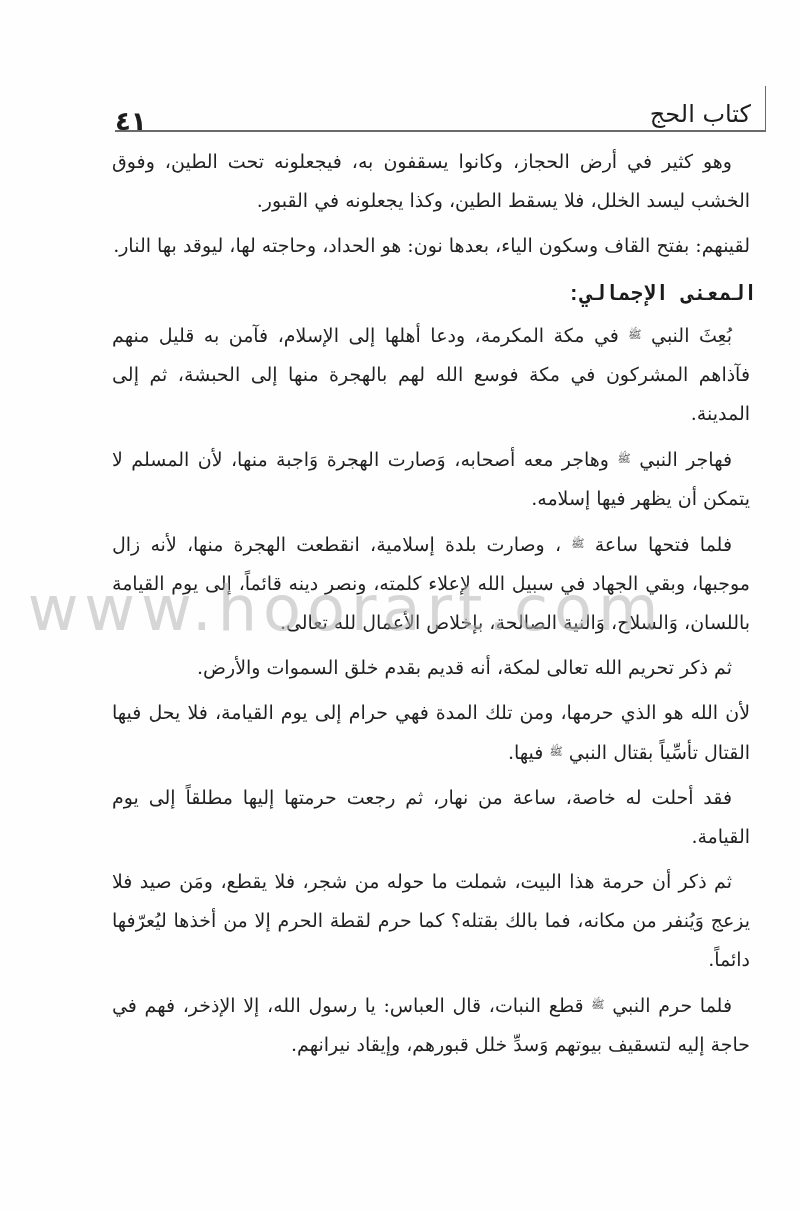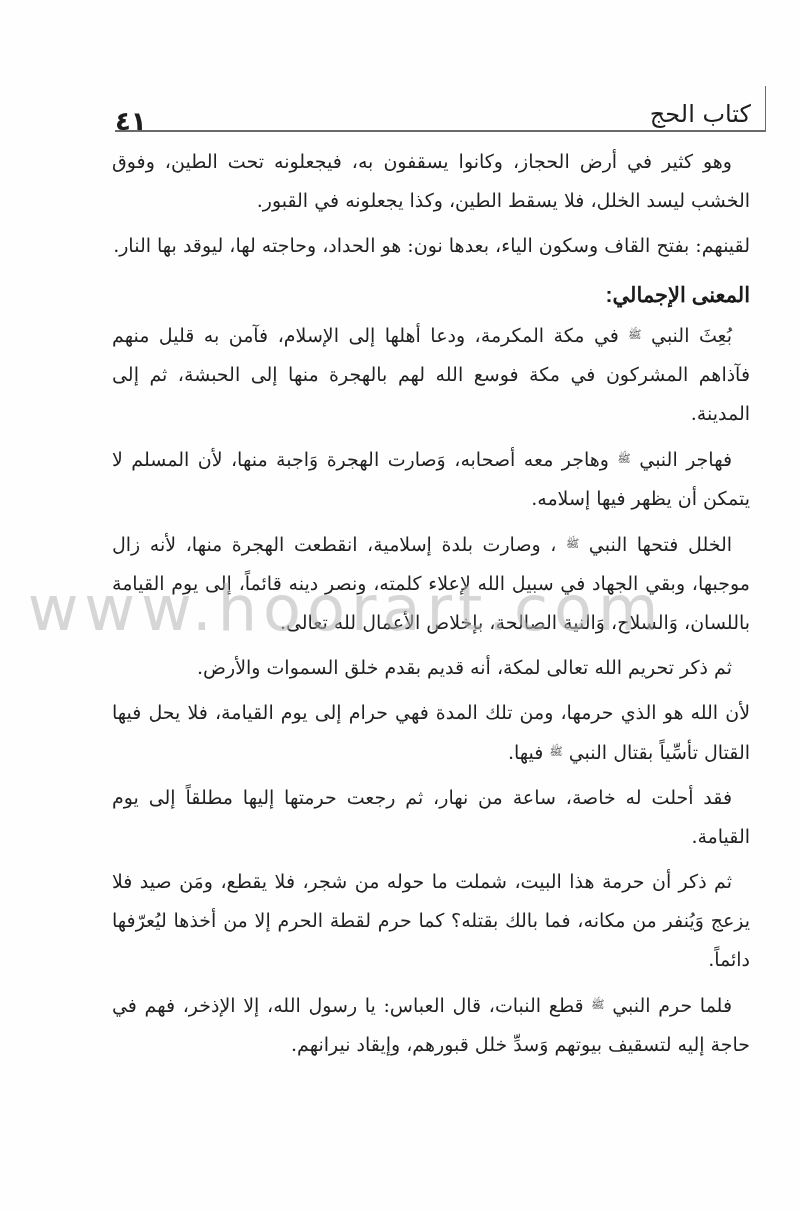--- a/index.html
+++ b/index.html
@@ -67,22 +67,22 @@
       line-height: 39px;
       color: #221f1f;
     }
     .content p {
       margin: 0 12px 6px 0;
       text-indent: 18px;
       text-align-last: right;
     }
     .content p.noindent { text-indent: 0; }
     .content h2 {
-      margin: 10px 12px 0 0;
-      font-family: Liberation Sans, sans-serif;
+      margin: 10px 5px 0 0;
+      font-family: Liberation Mono, monospace;
       font-size: 21px;
       font-weight: bold;
       line-height: 40px;
       color: #1c1a1a;
     }
     .honorific {
       font-size: 11px;
       vertical-align: 4px;
       color: #333;
     }
@@ -125,21 +125,21 @@
       <span>في مكة المكرمة، ودعا أهلها إلى الإسلام، فآمن به قليل منهم فآذاهم المشركون في مكة فوسع الله لهم بالهجرة منها إلى الحبشة، ثم إلى المدينة.</span>
     </p>
 
     <p>
       <span>فهاجر النبي</span>
       <span class="honorific">ﷺ</span>
       <span>وهاجر معه أصحابه، وَصارت الهجرة وَاجبة منها، لأن المسلم لا يتمكن أن يظهر فيها إسلامه.</span>
     </p>
 
     <p>
-      <span>الخلل فتحها النبي</span>
+      <span>فلما فتحها ساعة</span>
       <span class="honorific">ﷺ</span>
       <span>، وصارت بلدة إسلامية، انقطعت الهجرة منها، لأنه زال موجبها، وبقي الجهاد في سبيل الله لإعلاء كلمته، ونصر دينه قائماً، إلى يوم القيامة باللسان، وَالسلاح، وَالنية الصالحة، بإخلاص الأعمال لله تعالى.</span>
     </p>
 
 
     <p>
       <span>ثم ذكر تحريم الله تعالى لمكة، أنه قديم بقدم خلق السموات والأرض.</span>
     </p>
 
     <p class="noindent">

